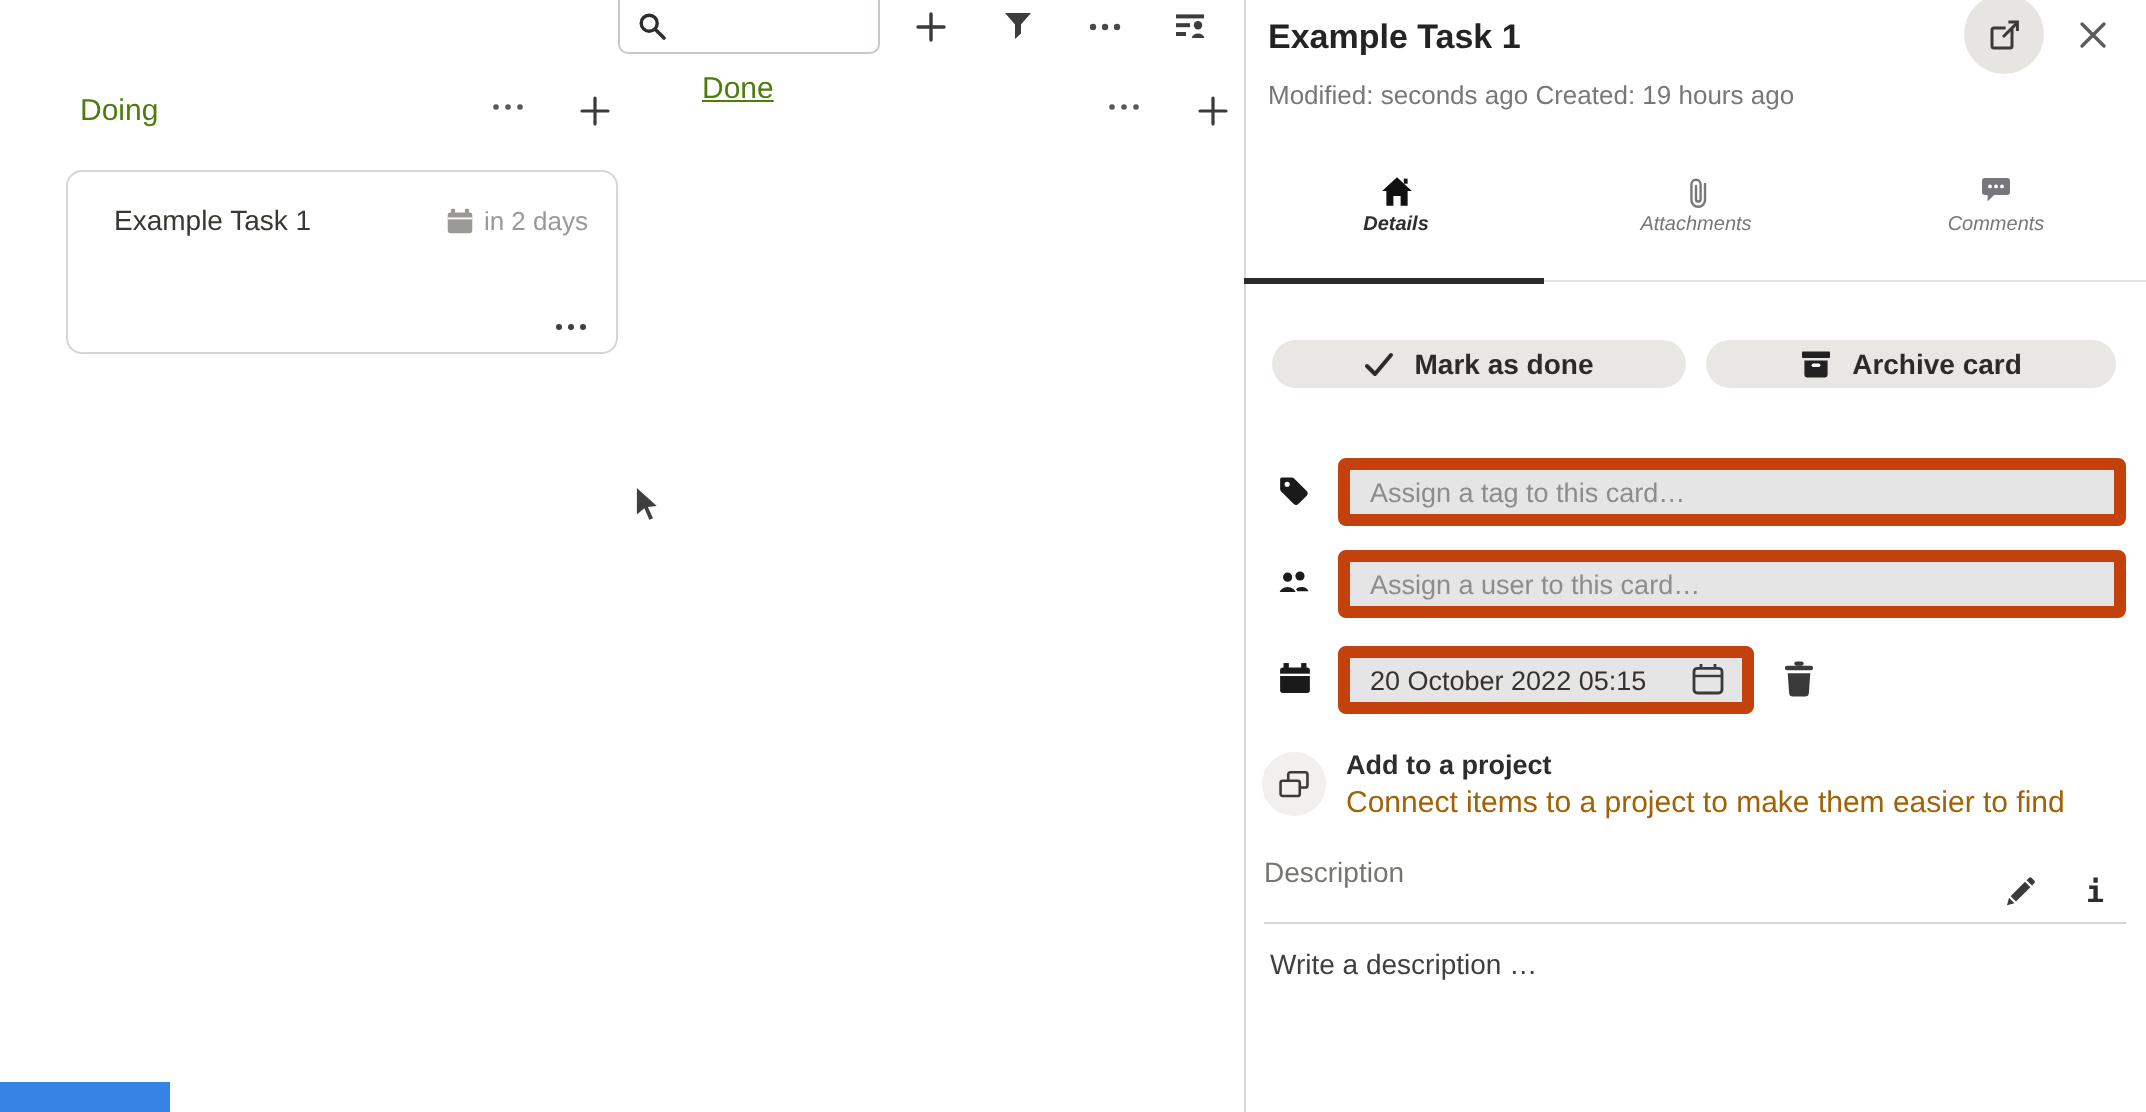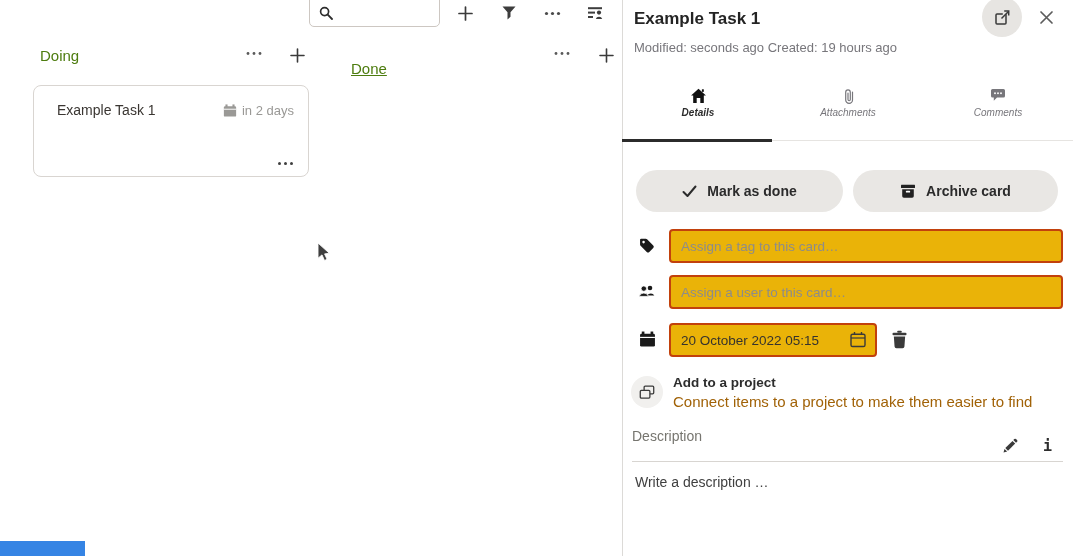--- a/index.html
+++ b/index.html
@@ -29,24 +29,24 @@
   .panel-meta{left:634px;top:40px;font-size:13px;color:#77767b;}
   .popout-btn{left:982px;top:-3px;width:40px;height:40px;border-radius:50%;background:#e7e5e2;
               display:flex;align-items:center;justify-content:center;border:none;}
   .tab{width:150px;top:85px;height:54px;display:flex;flex-direction:column;align-items:center;}
   .tab .ticon{margin-top:3px;height:17px;}
   .tab .tlabel{margin-top:2px;font-size:10px;font-style:italic;}
   .tab-active .tlabel{font-weight:bold;color:#2d2d2d;}
   .tab-inactive .tlabel{color:#77767b;}
   .tabline-light{left:623px;top:140px;width:450px;height:1px;background:#e6e4e1;}
   .tabline-active{left:622px;top:139px;width:150px;height:3px;background:#2b2b2b;}
-  .pill-btn{top:170px;height:42px;border-radius:21px;background:#e9e7e4;border:none;
+  .pill-btn{top:170px;height:24px;border-radius:21px;background:#e9e7e4;border:none;
             display:flex;align-items:center;justify-content:center;gap:10px;
             font-size:14px;font-weight:bold;color:#2b2b2b;font-family:"Liberation Sans",sans-serif;}
-  .field{border:2px solid #c2410c;border-radius:4px;box-sizing:border-box;background:#eab308;}
+  .field{border:6px solid #c2410c;border-radius:4px;box-sizing:border-box;background:#e5e5e5;}
   .assign-input{left:669px;width:394px;height:34px;padding:0 10px;font-size:13.5px;color:#2d2d2d;outline:none;}
   .assign-input::placeholder{color:#8d8c8a;opacity:1;}
   .date-field{left:669px;top:323px;width:208px;height:34px;display:flex;align-items:center;}
   .date-text{padding-left:10px;font-size:13.5px;color:#36332e;flex:1;}
   .date-cal-btn{margin-right:8px;background:none;border:none;padding:0;}
   .proj-circle{left:631px;top:376px;width:32px;height:32px;border-radius:50%;background:#f1f0ee;
                display:flex;align-items:center;justify-content:center;}
   .proj-title{left:673px;top:375px;font-size:13.5px;font-weight:600;color:#2d2d2d;}
   .proj-sub{left:673px;top:393px;font-size:15px;color:#a16207;}
   .desc-label{left:632px;top:428px;font-size:14px;color:#76756f;}
@@ -102,21 +102,21 @@
         <circle cx="8" cy="2.5" r="1.4" fill="#5a5a5a"></circle>
         <circle cx="14" cy="2.5" r="1.4" fill="#5a5a5a"></circle>
     </svg>
   </button>
   <button class="abs tool-btn" style="left:289px;top:47px;">
     <svg width="17" height="17" viewBox="0 0 17 17">
       <path d="M8.5 2 v13 M2 8.5 h13" stroke="#3a3a3a" stroke-width="1.6" stroke-linecap="round"></path>
     </svg>
   </button>
 
-  <div class="abs col-name" style="left:351px;top:60px;text-decoration:underline;">Done</div>
+  <div class="abs col-name" style="left:351px;top:36px;text-decoration:underline;">Done</div>
   <button class="abs tool-btn" style="left:554px;top:51px;">
     <svg width="16" height="5" viewBox="0 0 16 5">
       <circle cx="2" cy="2.5" r="1.4" fill="#5a5a5a"></circle>
         <circle cx="8" cy="2.5" r="1.4" fill="#5a5a5a"></circle>
         <circle cx="14" cy="2.5" r="1.4" fill="#5a5a5a"></circle>
     </svg>
   </button>
   <button class="abs tool-btn" style="left:598px;top:47px;">
     <svg width="17" height="17" viewBox="0 0 17 17">
       <path d="M8.5 2 v13 M2 8.5 h13" stroke="#3a3a3a" stroke-width="1.6" stroke-linecap="round"></path>

